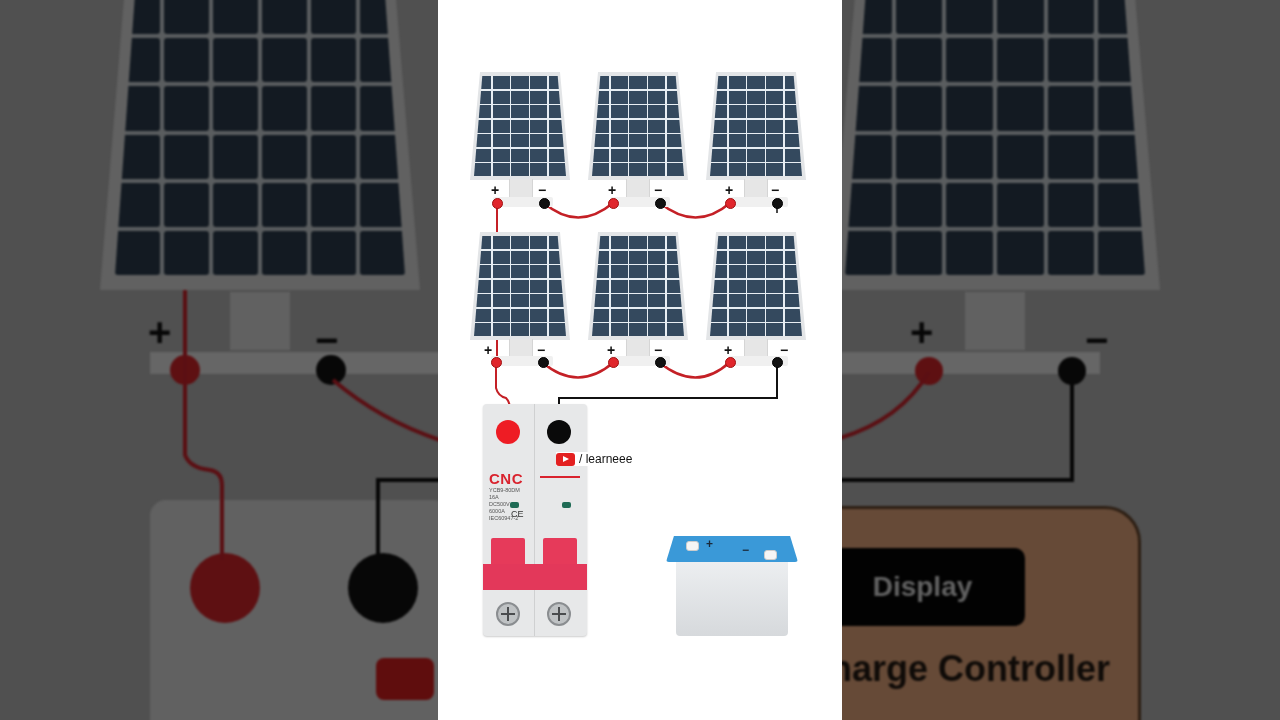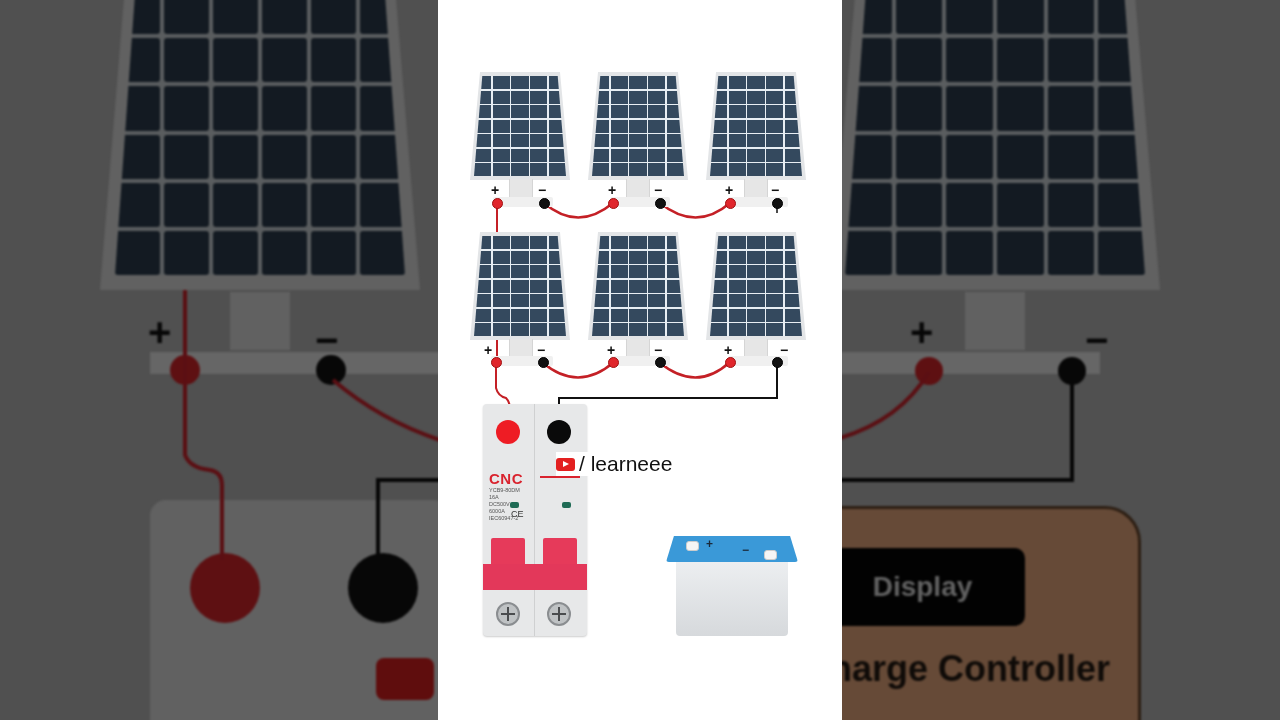--- a/index.html
+++ b/index.html
@@ -37,21 +37,21 @@
   .bterm{position:absolute;width:24px;height:24px;border-radius:50%;}
   .controller{position:absolute;left:224px;top:406px;width:134px;height:90px;background:#f4b183;border:2px solid #6b4a2f;border-radius:12px;box-sizing:border-box;}
   .display{position:absolute;left:33px;top:12px;width:66px;height:24px;background:#050505;border-radius:4px;border:1px solid #888;color:#fff;font-weight:bold;font-size:9.5px;text-align:center;line-height:24px;}
   .ctitle{position:absolute;left:0;width:100%;top:45px;text-align:center;font-weight:bold;font-size:11.5px;color:#231a12;}
   .knob{position:absolute;top:64px;width:16px;height:16px;border-radius:50%;border:1.5px solid #222;background:#f5f5f5;box-sizing:border-box;}
   .knob::before{content:"";position:absolute;left:1px;right:1px;top:6px;height:1.5px;background:#222;}
   .knob.plus::after{content:"";position:absolute;top:1px;bottom:1px;left:6px;width:1.5px;background:#222;}
   .yt{position:absolute;left:118px;top:452px;display:flex;align-items:center;gap:4px;background:#fff;}
   .yt-icon{width:19px;height:13px;background:#e32020;border-radius:3px;position:relative;}
   .yt-icon::after{content:"";position:absolute;left:7px;top:3.5px;border-left:6px solid #fff;border-top:3px solid transparent;border-bottom:3px solid transparent;}
-  .yt-text{font-size:21px;color:#111;}
+  .yt-text{font-size:12px;color:#111;}
   .battery{position:absolute;left:228px;top:528px;width:132px;height:110px;}
   .bat-body{position:absolute;left:10px;top:28px;width:112px;height:80px;background:linear-gradient(#eef0f2,#d6d9dc);border-radius:4px;}
   .bat-top{position:absolute;left:0;top:8px;width:132px;height:26px;background:#3a99d8;clip-path:polygon(6% 0,94% 0,100% 100%,0 100%);border-radius:3px;}
   .bat-cap{position:absolute;width:11px;height:8px;background:#f5f5f5;border-radius:3px;border:1px solid #ccc;}
   .bat-sign{position:absolute;font-weight:bold;font-size:12px;color:#1b2a3a;}
   
   .bigpanel{position:absolute;background:#e8e8e8;clip-path:polygon(8% 0,92% 0,100% 100%,0 100%);}
   .bigcells{position:absolute;display:grid;grid-template-columns:repeat(6,1fr);grid-template-rows:repeat(6,1fr);gap:4px;background:#d7dde2;clip-path:polygon(7% 0,93% 0,100% 100%,0 100%);}
   .bigcells span{background:#2d3e50;border-radius:3px;}
 </style>

